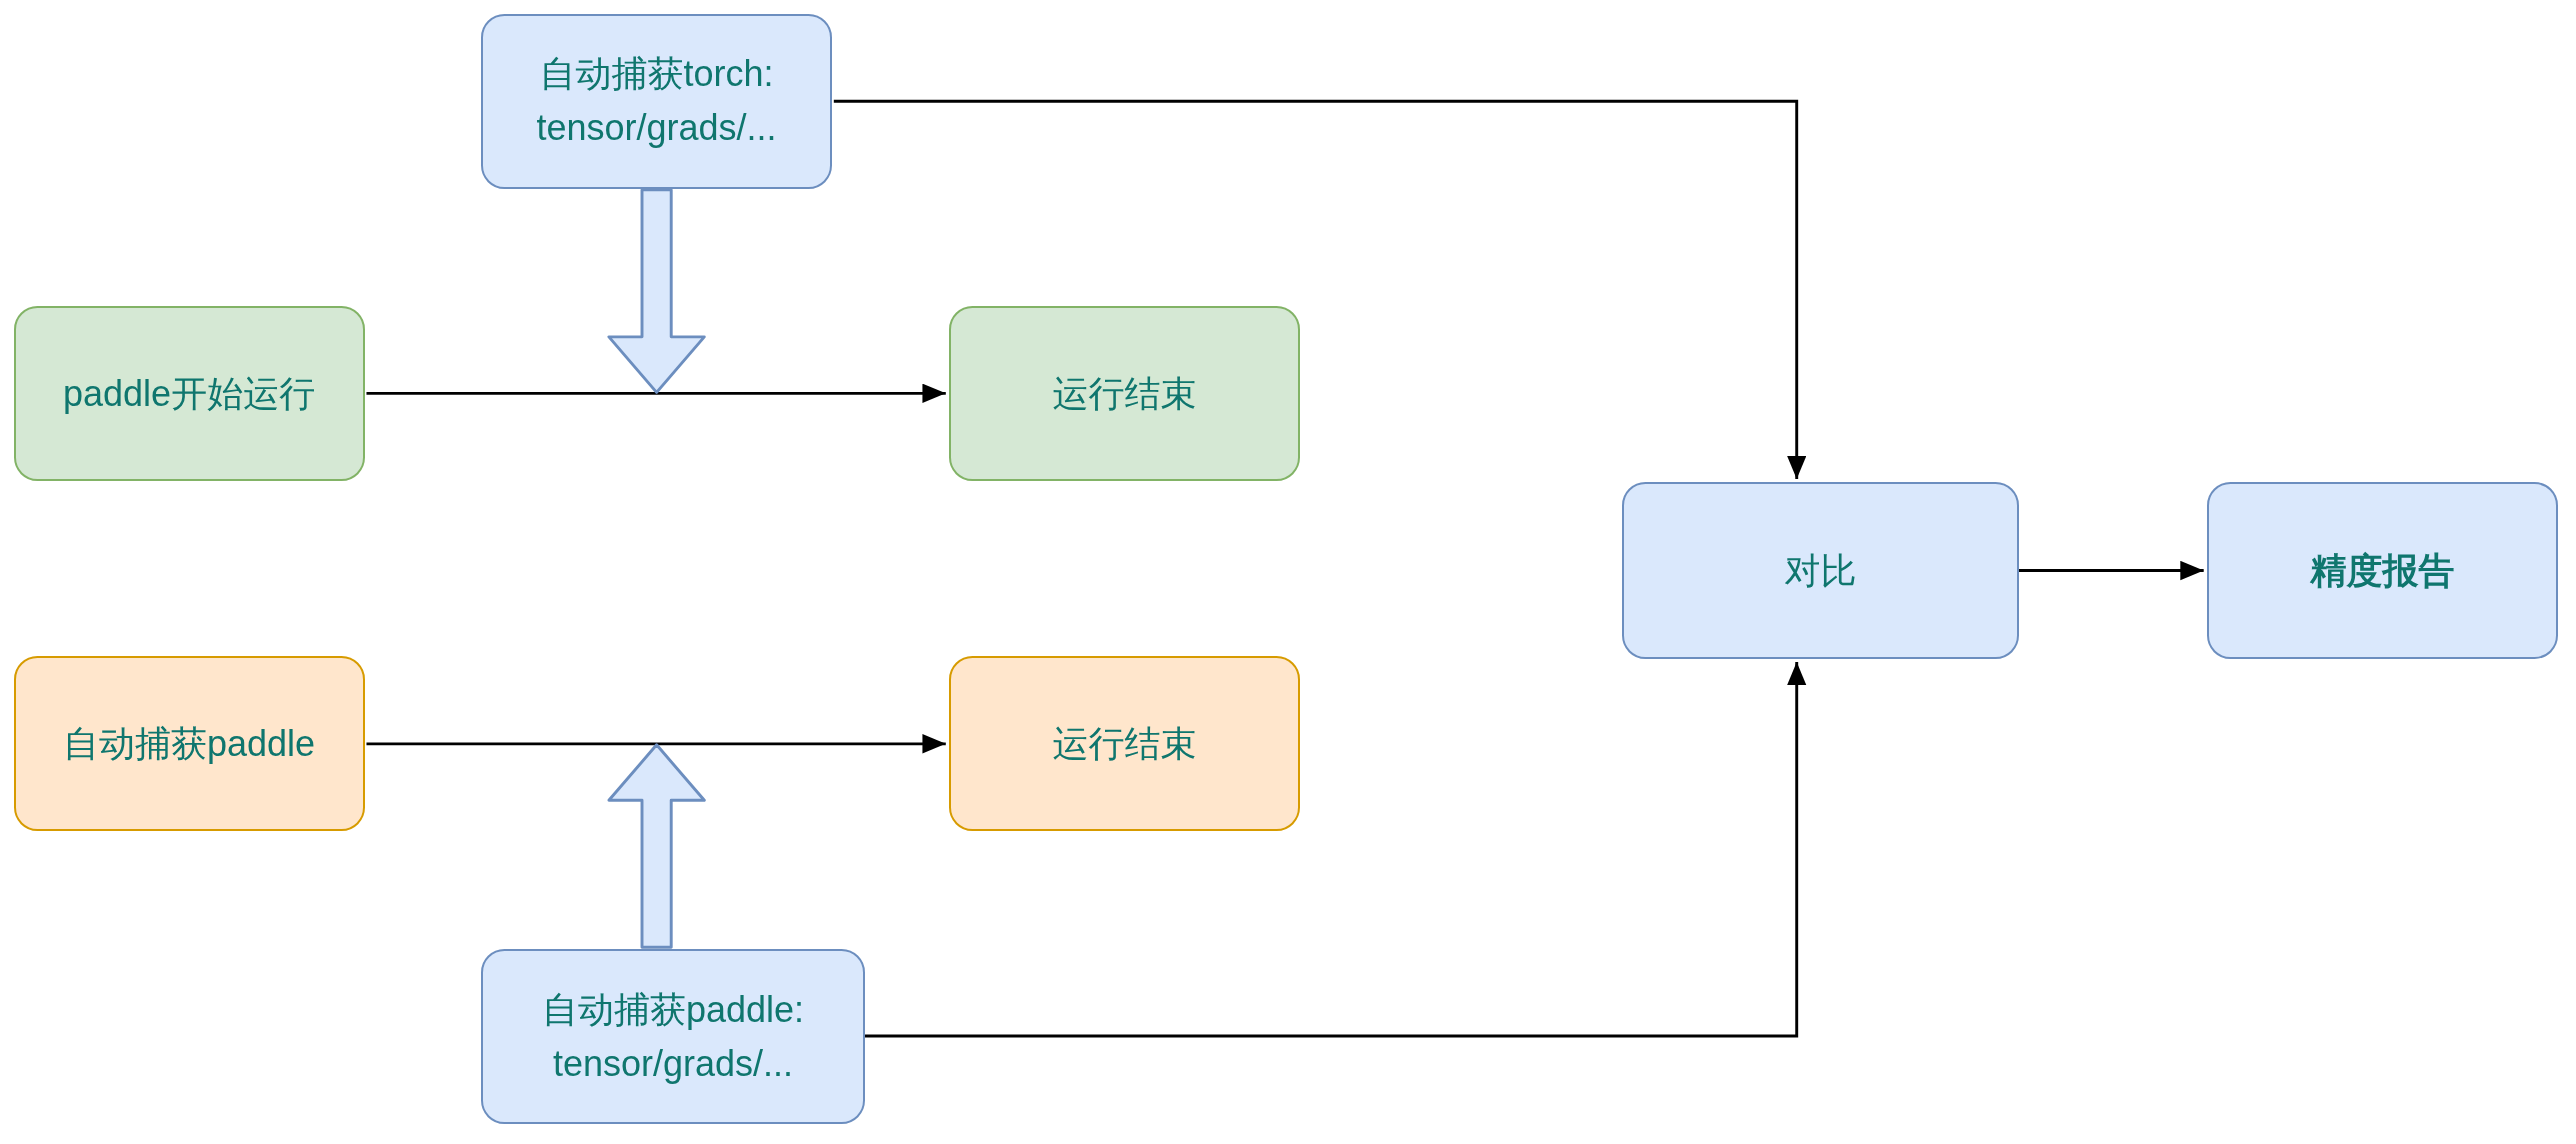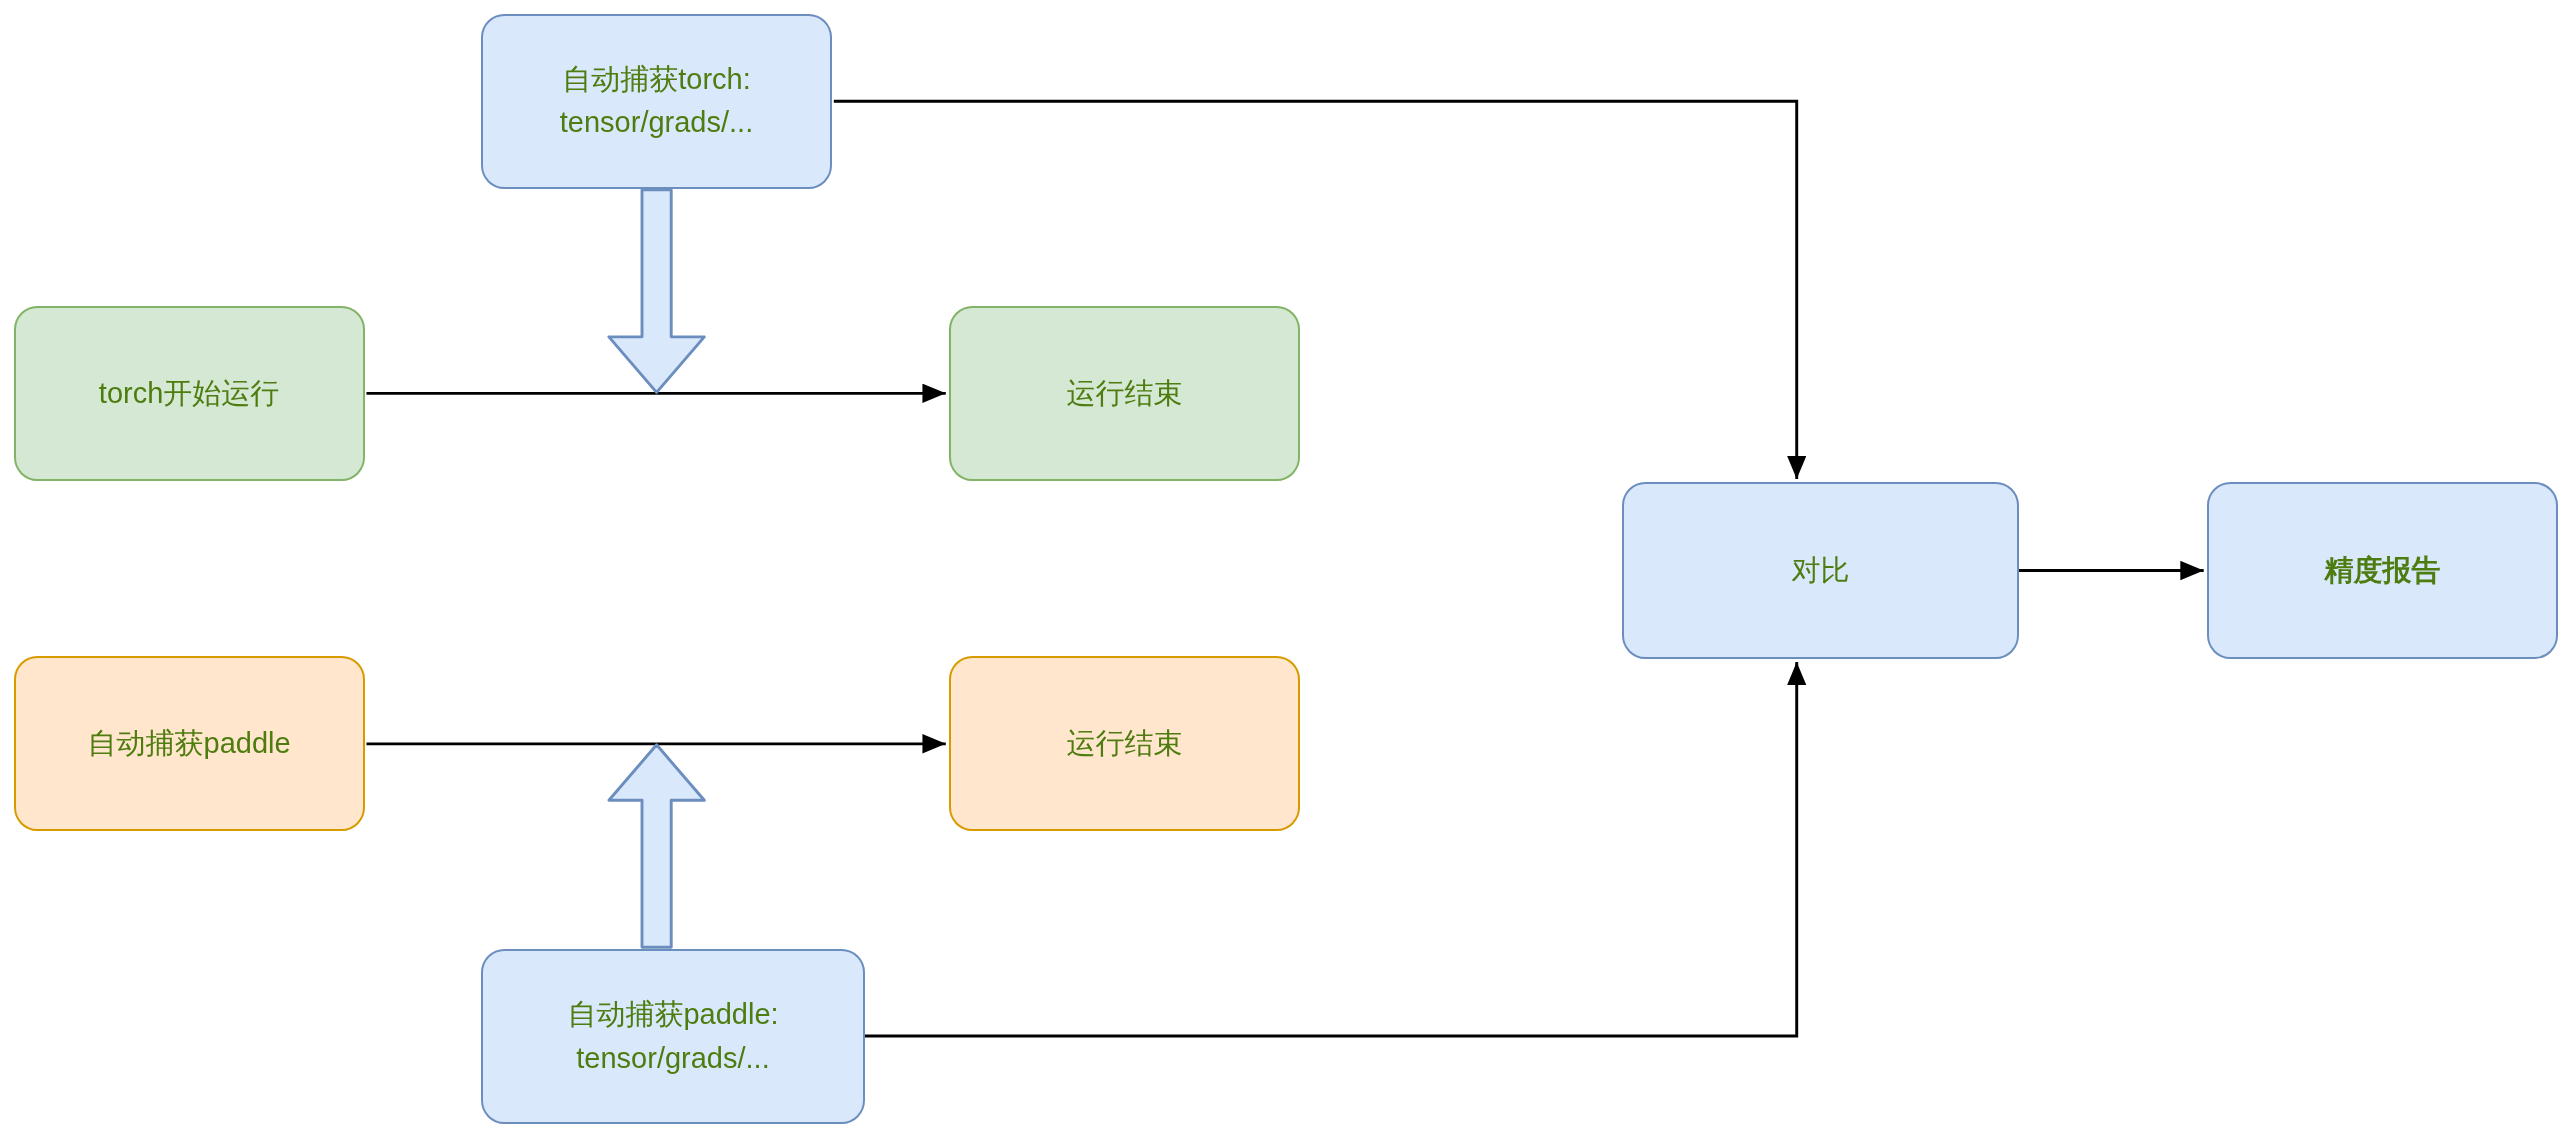--- a/index.html
+++ b/index.html
@@ -24,23 +24,23 @@
   }
   .node {
     position: absolute;
     box-sizing: border-box;
     border-radius: 23.4px;
     border: 2.9px solid;
     display: flex;
     align-items: center;
     justify-content: center;
     text-align: center;
-    font-size: 29px;
+    font-size: 36px;
     line-height: 1.5;
-    color: #4d7c0f;
+    color: #0f766e;
   }
   .node .label {
     white-space: pre-line;
     padding: 0 9.7px;
   }
   .node.blue   { background: #dae8fc; border-color: #6c8ebf; }
   .node.green  { background: #d5e8d4; border-color: #82b366; }
   .node.orange { background: #ffe6cc; border-color: #d79b00; }
 
   
@@ -91,21 +91,21 @@
 
     <polygon class="fat-arrow" points="659,973 659,822 625,822 674,765 723,822 689,822 689,973"></polygon>
   </svg>
 
   <div class="node blue" id="n-capture-torch">
     <span class="label">自动捕获torch:
 tensor/grads/...</span>
   </div>
 
   <div class="node green" id="n-torch-start">
-    <span class="label">torch开始运行</span>
+    <span class="label">paddle开始运行</span>
   </div>
 
   <div class="node green" id="n-torch-end">
     <span class="label">运行结束</span>
   </div>
 
   <div class="node orange" id="n-paddle-start">
     <span class="label">自动捕获paddle</span>
   </div>
 

